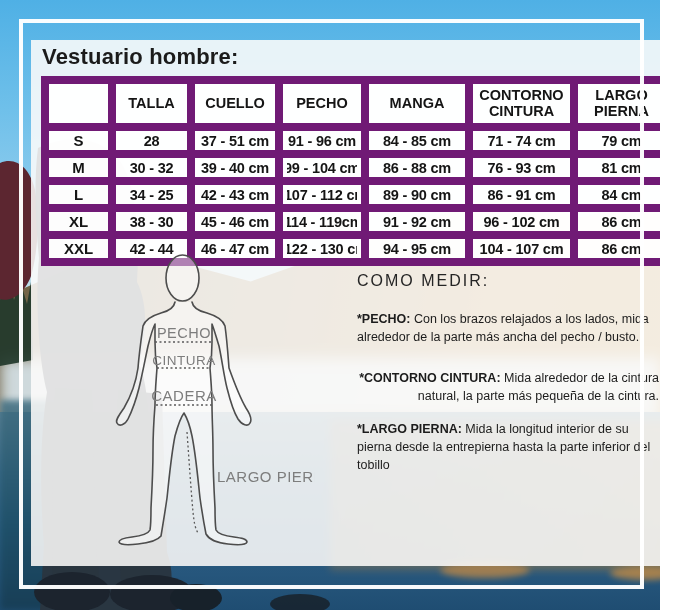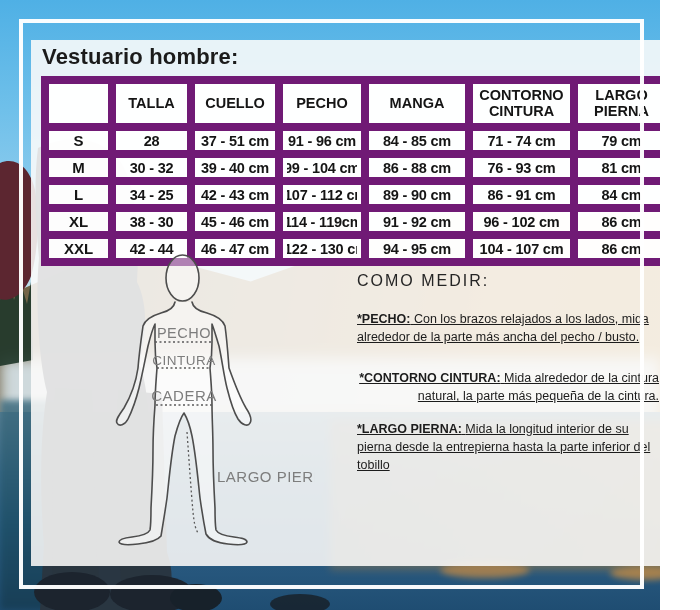--- a/index.html
+++ b/index.html
@@ -43,21 +43,21 @@
     white-space:normal;padding:0 2px;}
   .size-table tbody th{font-size:15px;font-weight:700;}
   .size-table tbody td{font-size:14.5px;font-weight:700;letter-spacing:-.2px;border-radius:8px;}
   .size-table tbody tr{height:25px;}
   
   .figure-svg{position:absolute;left:105px;top:250px;}
   .fig-label{fill:#7d7d7d;font-family:"Liberation Sans",sans-serif;letter-spacing:.5px;}
   
   .how-to{position:absolute;left:357px;top:272px;width:302px;color:#1f1f1f;}
   .how-to h2{margin:0;font-size:16px;font-weight:400;letter-spacing:2px;color:#252525;}
-  .how-to p{margin:0;font-size:12.5px;line-height:1.45;color:#1c1c1c;text-decoration:underline;}
+  .how-to p{margin:0;font-size:12.5px;line-height:1.45;color:#1c1c1c;}
   .how-to p.p1{margin-top:20px;}
   .how-to p.p2{margin-top:23px;text-align:right;}
   .how-to p.p3{margin-top:14px;}
   .how-to strong{font-weight:700;}
 </style>
 </head>
 <body>
 
 <div class="stage">
 

